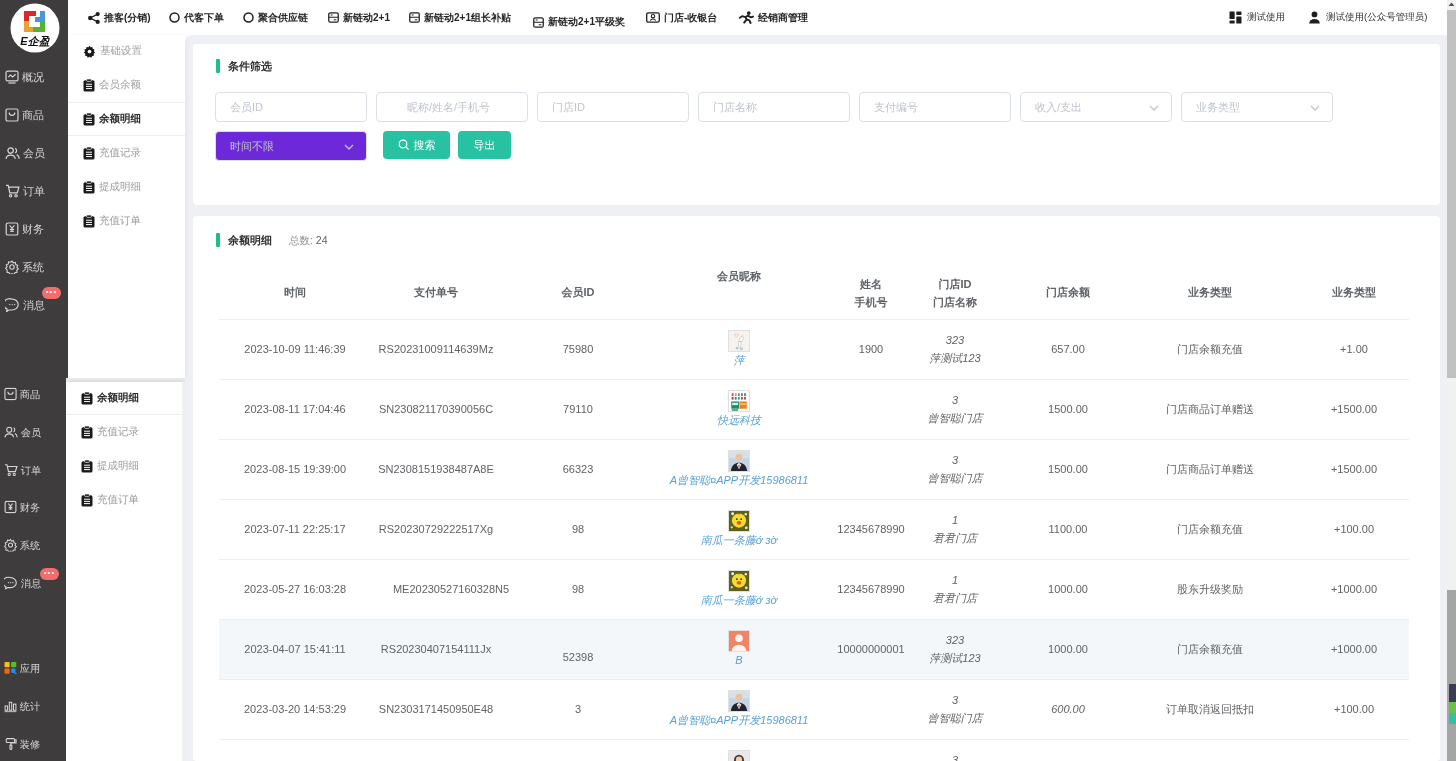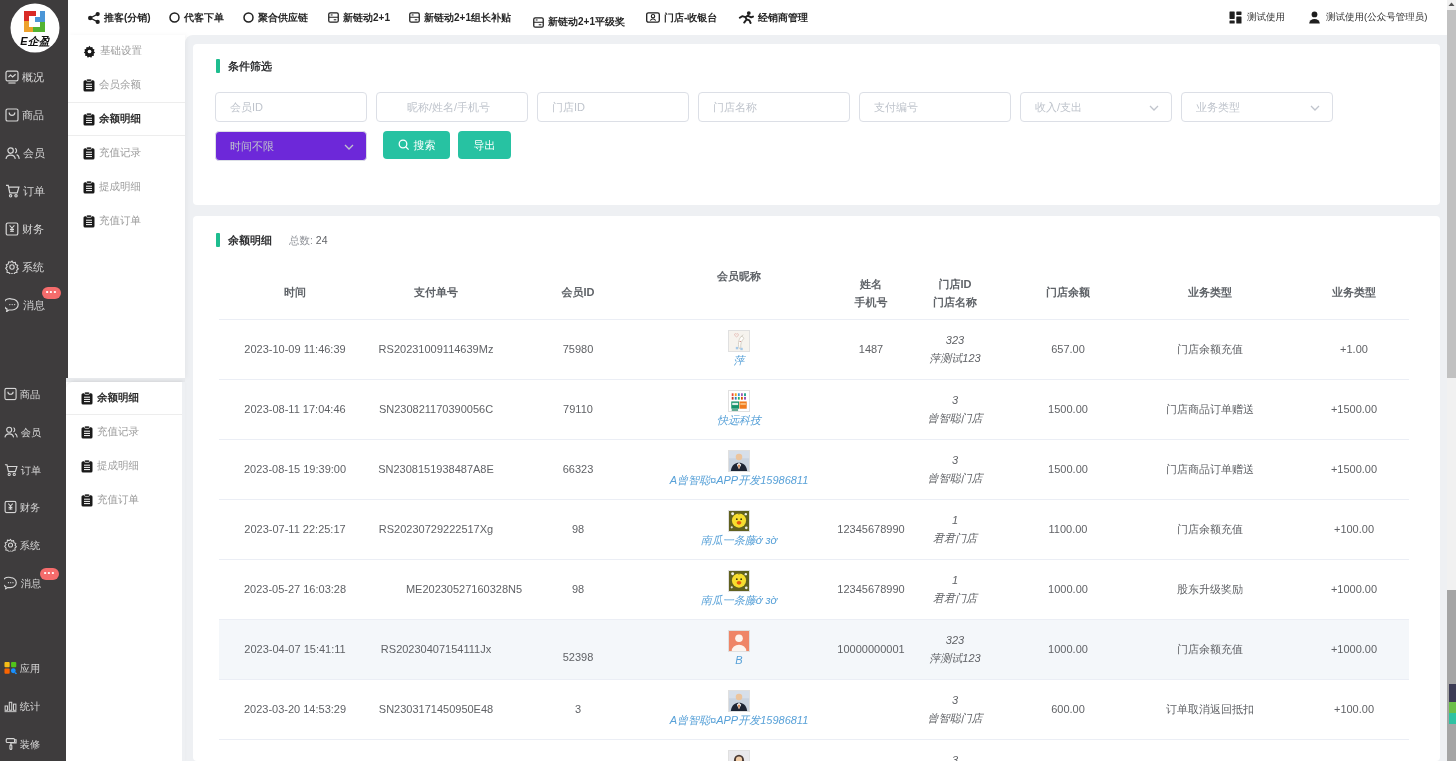--- a/index.html
+++ b/index.html
@@ -405,21 +405,21 @@
 <div class="abs" style="left:728px;top:330px;width:22px;height:22px;border:1px solid #e0e0e0;background:#fff;padding:0;overflow:hidden;"><svg width="20" height="20" viewBox="0 0 22 22">
       <rect width="22" height="22" fill="#f6f3ee"></rect>
       <path d="M6 3.5 q1.5-1.5 2.5 0 q1.5-1.5 2 .5 q-.5 2-2.2 2.5 q-2-.8-2.3-3z" fill="none" stroke="#dfaea8" stroke-width="0.7"></path>
       <path d="M11 19 C9.5 13 11 8 14 5.5 L16.5 8 C13.5 11 12.5 14 13 19 z" fill="#fffefb" stroke="#c8c2b8" stroke-width="0.8"></path>
       <path d="M13.5 6.5 l2-2.5" stroke="#c8c2b8" stroke-width="0.8" fill="none"></path>
       <circle cx="12.3" cy="11.5" r="0.6" fill="#b05050"></circle>
       <rect x="7.5" y="17.5" width="2.6" height="2.6" fill="#a6c9e8"></rect>
       <rect x="12.5" y="18.5" width="2.6" height="2.6" fill="#a6c9e8"></rect>
     </svg></div>
 <div class="abs ctx" style="left:739px;top:353px;font-size:11px;color:#58a1d8;line-height:14px;">萍</div>
-<div class="abs ctr" style="left:871px;top:349.0px;font-size:11px;color:#606266;">1487</div>
+<div class="abs ctr" style="left:871px;top:349.0px;font-size:11px;color:#606266;">1900</div>
 <div class="abs ctx" style="left:955px;top:331px;font-size:11px;color:#606266;text-align:center;line-height:18px;">323<br>萍测试123</div>
 <div class="abs ctr" style="left:1068px;top:349.0px;font-size:11px;color:#606266;">657.00</div>
 <div class="abs ctr" style="left:1210px;top:349.0px;font-size:11px;color:#606266;">门店余额充值</div>
 <div class="abs ctr" style="left:1354px;top:349.0px;font-size:11px;color:#606266;">+1.00</div>
 <div class="abs" style="left:219px;top:439px;width:1190px;height:1px;background:#ebeef5;"></div>
 <div class="abs ctr" style="left:295px;top:409.0px;font-size:11px;color:#606266;">2023-08-11 17:04:46</div>
 <div class="abs ctr" style="left:436px;top:409.0px;font-size:11px;color:#606266;">SN230821170390056C</div>
 <div class="abs ctr" style="left:578px;top:409.0px;font-size:11px;color:#606266;">79110</div>
 <div class="abs" style="left:728px;top:390px;width:22px;height:22px;border:1px solid #e0e0e0;background:#fff;padding:0;overflow:hidden;"><svg width="20" height="20" viewBox="0 0 22 22">
       <rect width="22" height="22" fill="#fff"></rect>
@@ -478,21 +478,21 @@
       <path d="M10 3.6 q1-1.6 2-.2" stroke="#6a6b25" stroke-width="1" fill="none"></path>
     </svg></div>
 <div class="abs ctx" style="left:739px;top:533px;font-size:11px;color:#58a1d8;line-height:14px;">南瓜一条藤ớ ɜờ</div>
 <div class="abs ctr" style="left:871px;top:529.0px;font-size:11px;color:#606266;">12345678990</div>
 <div class="abs ctx" style="left:955px;top:511px;font-size:11px;color:#606266;text-align:center;line-height:18px;">1<br>君君门店</div>
 <div class="abs ctr" style="left:1068px;top:529.0px;font-size:11px;color:#606266;">1100.00</div>
 <div class="abs ctr" style="left:1210px;top:529.0px;font-size:11px;color:#606266;">门店余额充值</div>
 <div class="abs ctr" style="left:1354px;top:529.0px;font-size:11px;color:#606266;">+100.00</div>
 <div class="abs" style="left:219px;top:619px;width:1190px;height:1px;background:#ebeef5;"></div>
 <div class="abs ctr" style="left:295px;top:589.0px;font-size:11px;color:#606266;">2023-05-27 16:03:28</div>
-<div class="abs ctr" style="left:464px;top:589.0px;font-size:11px;color:#606266;">ME20230527160328N5</div>
+<div class="abs ctr" style="left:451px;top:589.0px;font-size:11px;color:#606266;">ME20230527160328N5</div>
 <div class="abs ctr" style="left:578px;top:589.0px;font-size:11px;color:#606266;">98</div>
 <div class="abs" style="left:728px;top:570px;width:22px;height:22px;border:1px solid #e0e0e0;background:#fff;padding:0;overflow:hidden;"><svg width="20" height="20" viewBox="0 0 22 22">
       <rect width="22" height="22" fill="#60601e"></rect>
       <circle cx="4" cy="3" r="1.6" fill="#fff" opacity="0.9"></circle>
       <circle cx="18.5" cy="3.5" r="1.3" fill="#fff" opacity="0.9"></circle>
       <circle cx="3" cy="18" r="1.2" fill="#fff" opacity="0.8"></circle>
       <circle cx="19" cy="18.5" r="1.5" fill="#fff" opacity="0.85"></circle>
       <circle cx="11" cy="10.5" r="7.8" fill="#f6dc2e"></circle>
       <circle cx="8.6" cy="9" r="1" fill="#3a3a10"></circle>
       <circle cx="13.4" cy="9" r="1" fill="#3a3a10"></circle>
@@ -528,21 +528,21 @@
 <div class="abs" style="left:728px;top:690px;width:22px;height:22px;border:1px solid #e0e0e0;background:#fff;padding:0;overflow:hidden;"><svg width="20" height="20" viewBox="0 0 22 22">
       <rect width="22" height="22" fill="#c9d3df"></rect>
       <rect x="0" y="0" width="22" height="8" fill="#d7dfe9"></rect>
       <circle cx="11" cy="6.5" r="3.6" fill="#ecc49c"></circle>
       <path d="M2 22 C3 15 7 13 11 13 C15 13 19 15 20 22 z" fill="#1d2433"></path>
       <path d="M11 13 L8.6 15 L11 20 L13.4 15 z" fill="#fff"></path>
       <path d="M11 14.5 l1 1.5 -1 4 -1 -4 z" fill="#c96a2a"></path>
     </svg></div>
 <div class="abs ctx" style="left:739px;top:713px;font-size:11px;color:#58a1d8;line-height:14px;">A曾智聪¤APP开发15986811</div>
 <div class="abs ctx" style="left:955px;top:691px;font-size:11px;color:#606266;text-align:center;line-height:18px;">3<br>曾智聪门店</div>
-<div class="abs ctr" style="left:1068px;top:709.0px;font-size:11px;color:#606266;">600.00</div>
+<div class="abs ctr" style="left:1068px;top:709.0px;font-size:11px;color:#606266;font-style:italic;">600.00</div>
 <div class="abs ctr" style="left:1210px;top:709.0px;font-size:11px;color:#606266;">订单取消返回抵扣</div>
 <div class="abs ctr" style="left:1354px;top:709.0px;font-size:11px;color:#606266;">+100.00</div>
 <div class="abs" style="left:728px;top:750px;width:22px;height:22px;border:1px solid #e0e0e0;background:#fff;overflow:hidden;"><svg width="20" height="20" viewBox="0 0 22 22">
       <rect width="22" height="22" fill="#e9e9ec"></rect>
       <path d="M5.5 10 a5.5 6 0 1 1 11 0 l.5 4 h-12 z" fill="#4a3a33"></path>
       <circle cx="11" cy="9.5" r="3.4" fill="#f0cda9"></circle>
       <path d="M3 22 C4 16.5 7.5 15 11 15 C14.5 15 18 16.5 19 22 z" fill="#fcfcfc"></path>
     </svg></div>
 <div class="abs ctx" style="left:955px;top:751px;font-size:11px;color:#606266;text-align:center;line-height:18px;">3<br>曾智聪门店</div>
 <div class="abs" style="left:1447px;top:0px;width:9px;height:590px;background:#f1f1f1;"></div>

